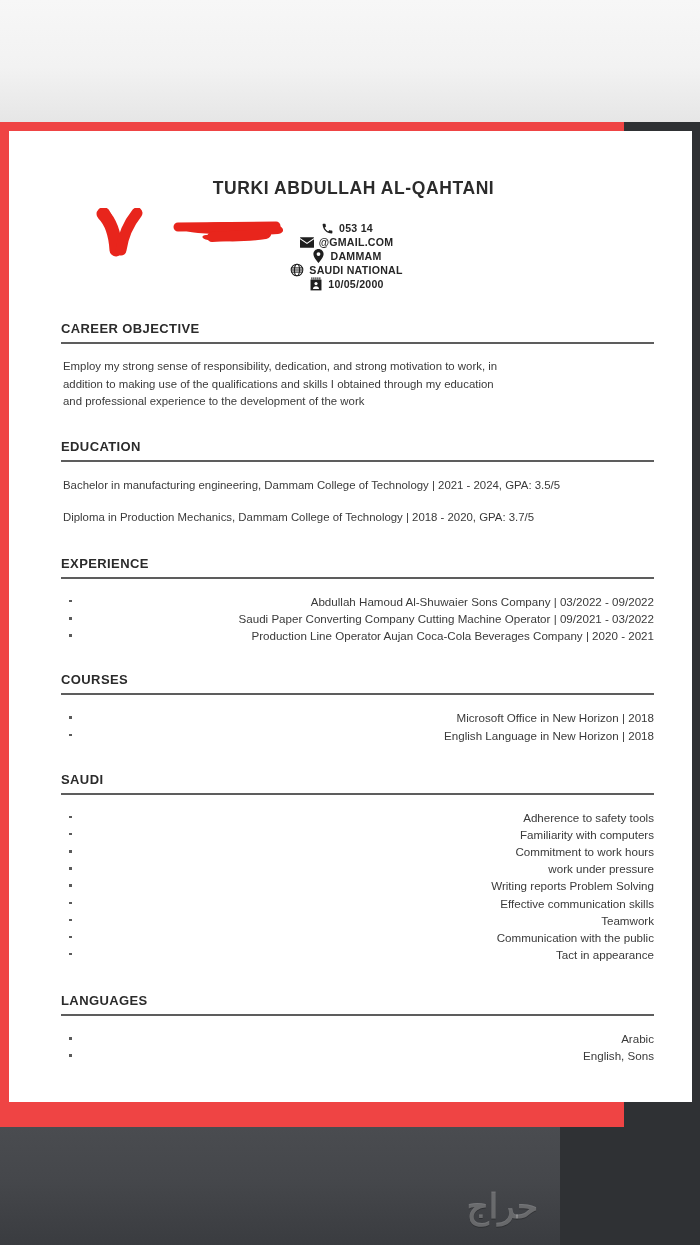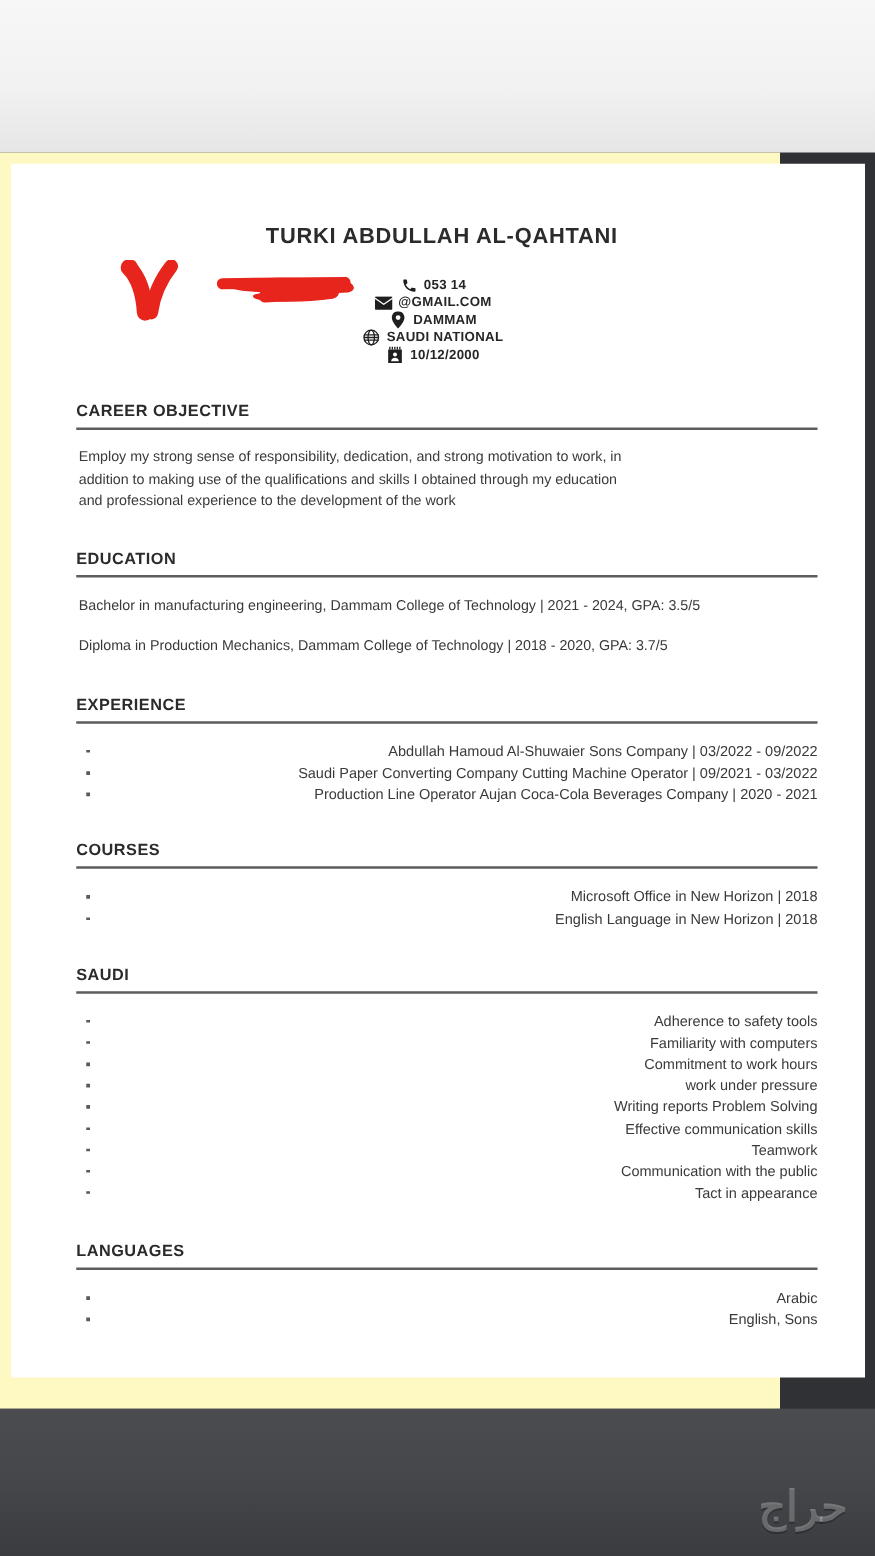--- a/index.html
+++ b/index.html
@@ -26,27 +26,27 @@
     left: 0; top: 0;
     width: 700px;
     height: 122px;
     background: linear-gradient(180deg, #f7f7f7 0%, #f2f2f2 55%, #e6e6e6 100%);
   }
   .doc-frame {
     position: absolute;
     left: 0; top: 122px;
     width: 624px;
     height: 1005px;
-    background: #fef9c3;
+    background: #ef4444;
     box-sizing: border-box;
   }
   .bottom-band {
     position: absolute;
     left: 0; top: 1127px;
-    width: 700px;
+    width: 560px;
     height: 118px;
     background: linear-gradient(180deg, #4a4c50 0%, #45474b 45%, #3a3c40 100%);
   }
   .watermark {
     position: absolute;
     right: 22px;
     bottom: 22px;
     font-size: 34px;
     font-weight: bold;
     color: rgba(255,255,255,0.28);
@@ -245,21 +245,21 @@
                 <rect x="2" y="0" width="1.6" height="3.4"></rect>
                 <rect x="5" y="0" width="1.6" height="3.4"></rect>
                 <rect x="8" y="0" width="1.6" height="3.4"></rect>
                 <rect x="11" y="0" width="1.6" height="3.4"></rect>
                 <rect x="14" y="0" width="1.6" height="3.4"></rect>
                 <rect x="0.8" y="3.4" width="16.4" height="16.2"></rect>
                 <circle cx="9" cy="9.4" r="2.4" fill="#fff"></circle>
                 <path d="M4.4 17.6c0-2.6 2-4.2 4.6-4.2s4.6 1.6 4.6 4.2z" fill="#fff"></path>
               </svg>
             </span>
-            <span>10/12/2000</span>
+            <span>10/05/2000</span>
           </div>
 
           <div class="redact" style="left:40px; top:-13px; width:70px; height:50px;">
             <svg width="70" height="50" viewBox="0 0 70 50">
               <path d="M12 4 C20 16, 24 28, 24 44 C24 48, 30 48, 30 43 C30 28, 34 14, 46 4 C50 1, 45 -2, 41 2 C33 10, 29 20, 27 30 C24 19, 20 9, 16 2 C13 -2, 9 1, 12 4 Z" fill="#e8251c"></path>
               <path d="M10 6 C18 14, 22 26, 23 42" stroke="#e8251c" stroke-width="13" stroke-linecap="round" fill="none"></path>
               <path d="M44 5 C36 15, 30 28, 28 42" stroke="#e8251c" stroke-width="11" stroke-linecap="round" fill="none"></path>
             </svg>
           </div>
 

